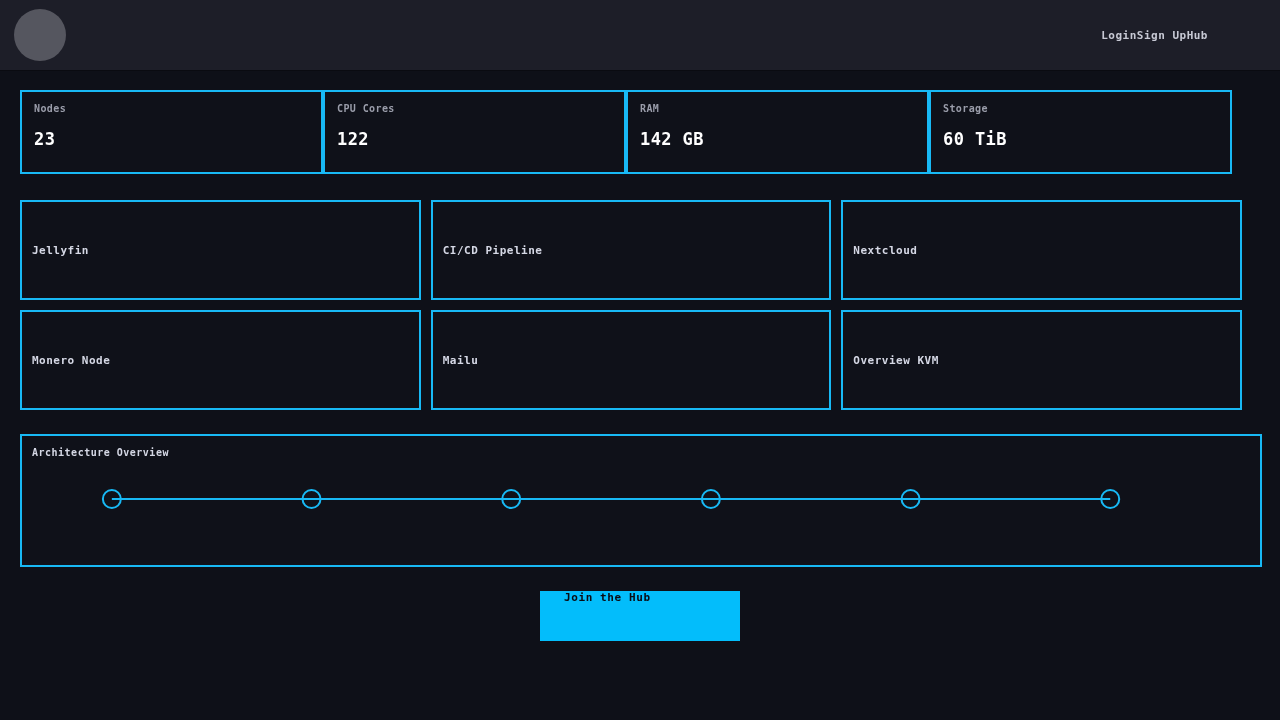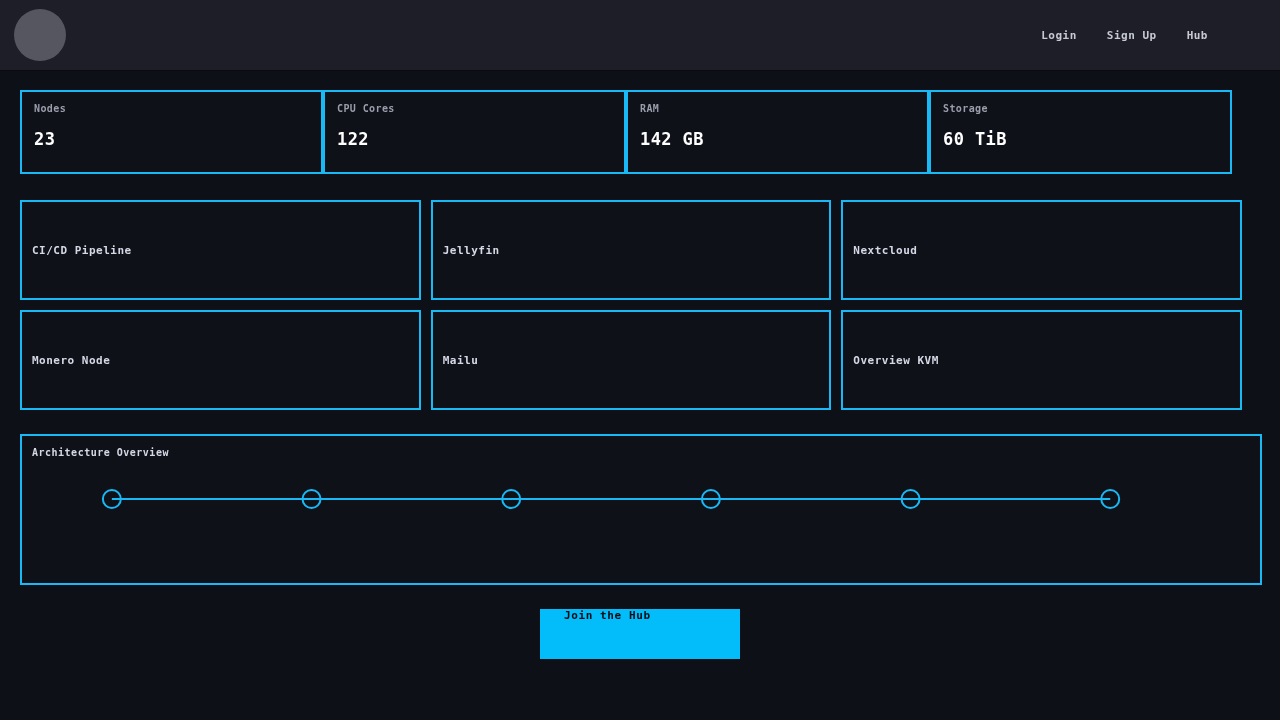--- a/index.html
+++ b/index.html
@@ -34,21 +34,20 @@
     height: 52px;
     border-radius: 50%;
     background: #55565f;
     flex: 0 0 auto;
   }
 
   .nav {
     margin-left: auto;
     display: flex;
     align-items: center;
-    gap: 30px;
   }
 
   .nav-link {
     font-size: 11px;
     font-weight: bold;
     letter-spacing: 0.5px;
     color: #c7c9d4;
     text-decoration: none;
     cursor: pointer;
     white-space: nowrap;
@@ -112,21 +111,21 @@
     letter-spacing: 0.5px;
     color: #d5d8e5;
   }
 
   
   .arch-wrap {
     padding: 24px 18px 0 20px;
   }
 
   .arch-card {
-    height: 151px;
+    height: 133px;
     padding: 11px 24px 0 10px;
     position: relative;
   }
 
   .arch-title {
     font-size: 10px;
     font-weight: bold;
     letter-spacing: 0.5px;
     color: #d5d8e5;
     line-height: 12px;
@@ -198,25 +197,25 @@
   <div class="card stat-card">
     <div class="stat-label">Storage</div>
     <div class="stat-value">60 TiB</div>
   </div>
 
 </div>
 
 <div class="services-grid">
 
   <div class="card service-card">
+    <div class="service-name">Jellyfin</div>
+  </div>
+
+  <div class="card service-card">
     <div class="service-name">CI/CD Pipeline</div>
-  </div>
-
-  <div class="card service-card">
-    <div class="service-name">Jellyfin</div>
   </div>
 
   <div class="card service-card">
     <div class="service-name">Nextcloud</div>
   </div>
 
   <div class="card service-card">
     <div class="service-name">Monero Node</div>
   </div>
 

